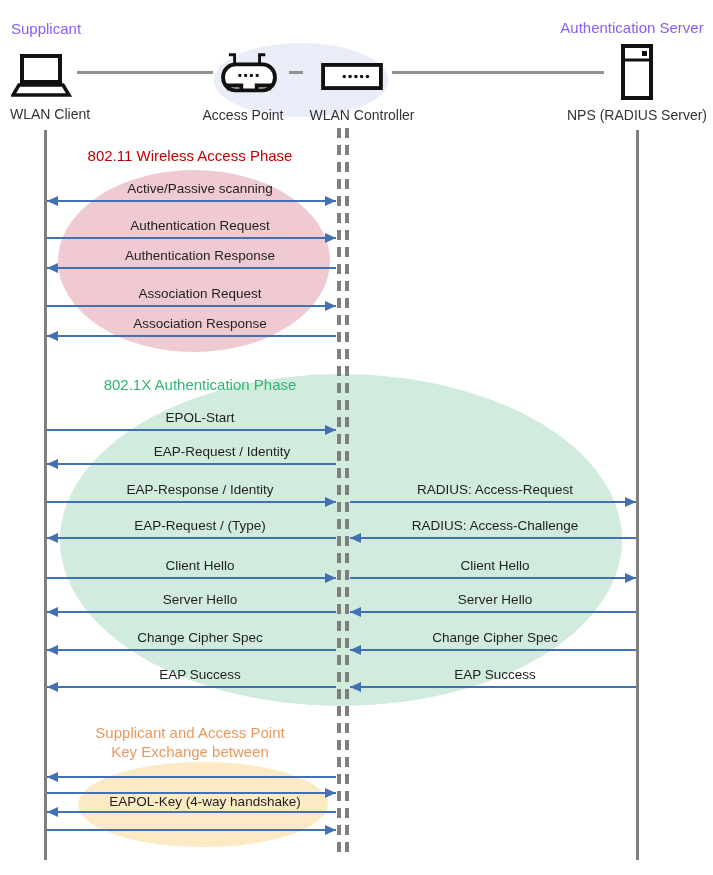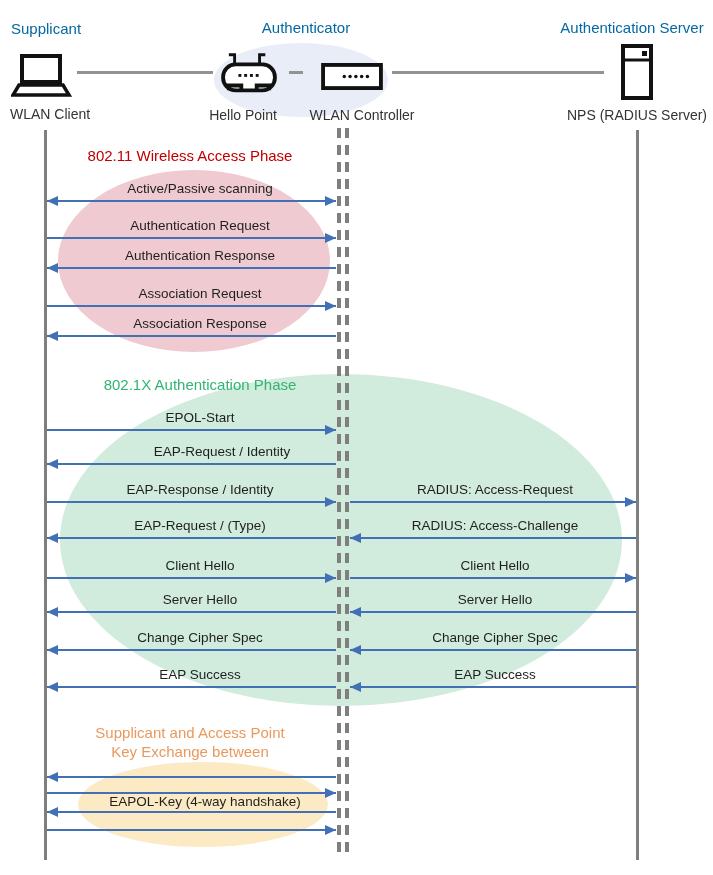--- a/index.html
+++ b/index.html
@@ -1,21 +1,21 @@
 <!DOCTYPE html>
 <html style="--arrow: #4170B4; --lifeline: #7F7F7F; --connector: #929292; --authfill: #E9EDF7;"><head>
 <meta charset="utf-8">
 <style>
   html,body{margin:0;padding:0;background:#fff;}
   .canvas{
     position:relative;width:713px;height:875px;background:#fff;overflow:hidden;
     font-family:"Liberation Sans",sans-serif;color:#262626;
   }
   
-  .role-label{position:absolute;font-size:15px;color:#0369a1;white-space:nowrap;}
+  .role-label{position:absolute;font-size:15px;color:#8b5cf6;white-space:nowrap;}
   .node-label{position:absolute;font-size:14px;color:#333;white-space:nowrap;text-align:center;}
   .connector{position:absolute;height:3px;background:var(--connector,#929292);}
   .auth-ellipse{position:absolute;border-radius:50%;background:var(--authfill,#E9EDF7);}
   .icon{position:absolute;}
   .icon svg{display:block;}
   
   .lifeline{position:absolute;top:130px;height:730px;background:var(--lifeline,#7F7F7F);z-index:4;}
   .lifeline.dashed{
     background:repeating-linear-gradient(to bottom,var(--lifeline,#7F7F7F) 0 10px,transparent 10px 17px);
   }
@@ -34,21 +34,20 @@
     border-left:11px solid var(--arrow,#4170B4);border-right:0;}
   .msg-head.left{border-top:5px solid transparent;border-bottom:5px solid transparent;
     border-right:11px solid var(--arrow,#4170B4);border-left:0;}
 </style>
 </head>
 <body>
 
 <div class="canvas">
 
   <div class="role-label" style="left:11px;top:20px;">Supplicant</div>
-  <div class="role-label" style="left:226px;top:19px;width:160px;text-align:center;">Authenticator</div>
   <div class="role-label" style="left:552px;top:19px;width:160px;text-align:center;">Authentication Server</div>
 
   <div class="auth-ellipse" style="left:214px;top:43px;width:174px;height:74px;"></div>
 
   <div class="connector" style="left:77px;top:71px;width:136px;"></div>
   <div class="connector" style="left:289px;top:71px;width:14px;"></div>
   <div class="connector" style="left:392px;top:71px;width:212px;"></div>
 
   <div class="icon" style="left:11px;top:54px;">
     <svg width="64" height="44" viewBox="0 0 64 44">
@@ -84,21 +83,21 @@
 
   <div class="icon" style="left:621px;top:44px;">
     <svg width="32" height="56" viewBox="0 0 32 56">
       <rect x="2" y="2" width="28" height="52" fill="#fff" stroke="#111" stroke-width="4"></rect>
       <line x1="2" y1="16" x2="30" y2="16" stroke="#111" stroke-width="3"></line>
       <rect x="21" y="7" width="5" height="5" fill="#111"></rect>
     </svg>
   </div>
 
   <div class="node-label" style="left:10px;top:106px;text-align:left;">WLAN Client</div>
-  <div class="node-label" style="left:183px;top:107px;width:120px;">Hello Point</div>
+  <div class="node-label" style="left:183px;top:107px;width:120px;">Access Point</div>
   <div class="node-label" style="left:302px;top:107px;width:120px;">WLAN Controller</div>
   <div class="node-label" style="left:557px;top:107px;width:160px;">NPS (RADIUS Server)</div>
 
   <div class="lifeline" style="left:44px;width:3px;"></div>
   <div class="lifeline dashed" style="left:337px;width:4px;top:128px;"></div>
   <div class="lifeline dashed" style="left:345px;width:4px;top:128px;"></div>
   <div class="lifeline" style="left:636px;width:3px;"></div>
 
   <div class="phase-ellipse" id="ellipse-wireless" style="left: 58px; top: 170px; width: 272px; height: 182px; background: rgb(239, 202, 209);"></div>
   <div class="phase-ellipse" id="ellipse-auth" style="left: 60px; top: 374px; width: 562px; height: 332px; background: rgb(209, 235, 221);"></div>

